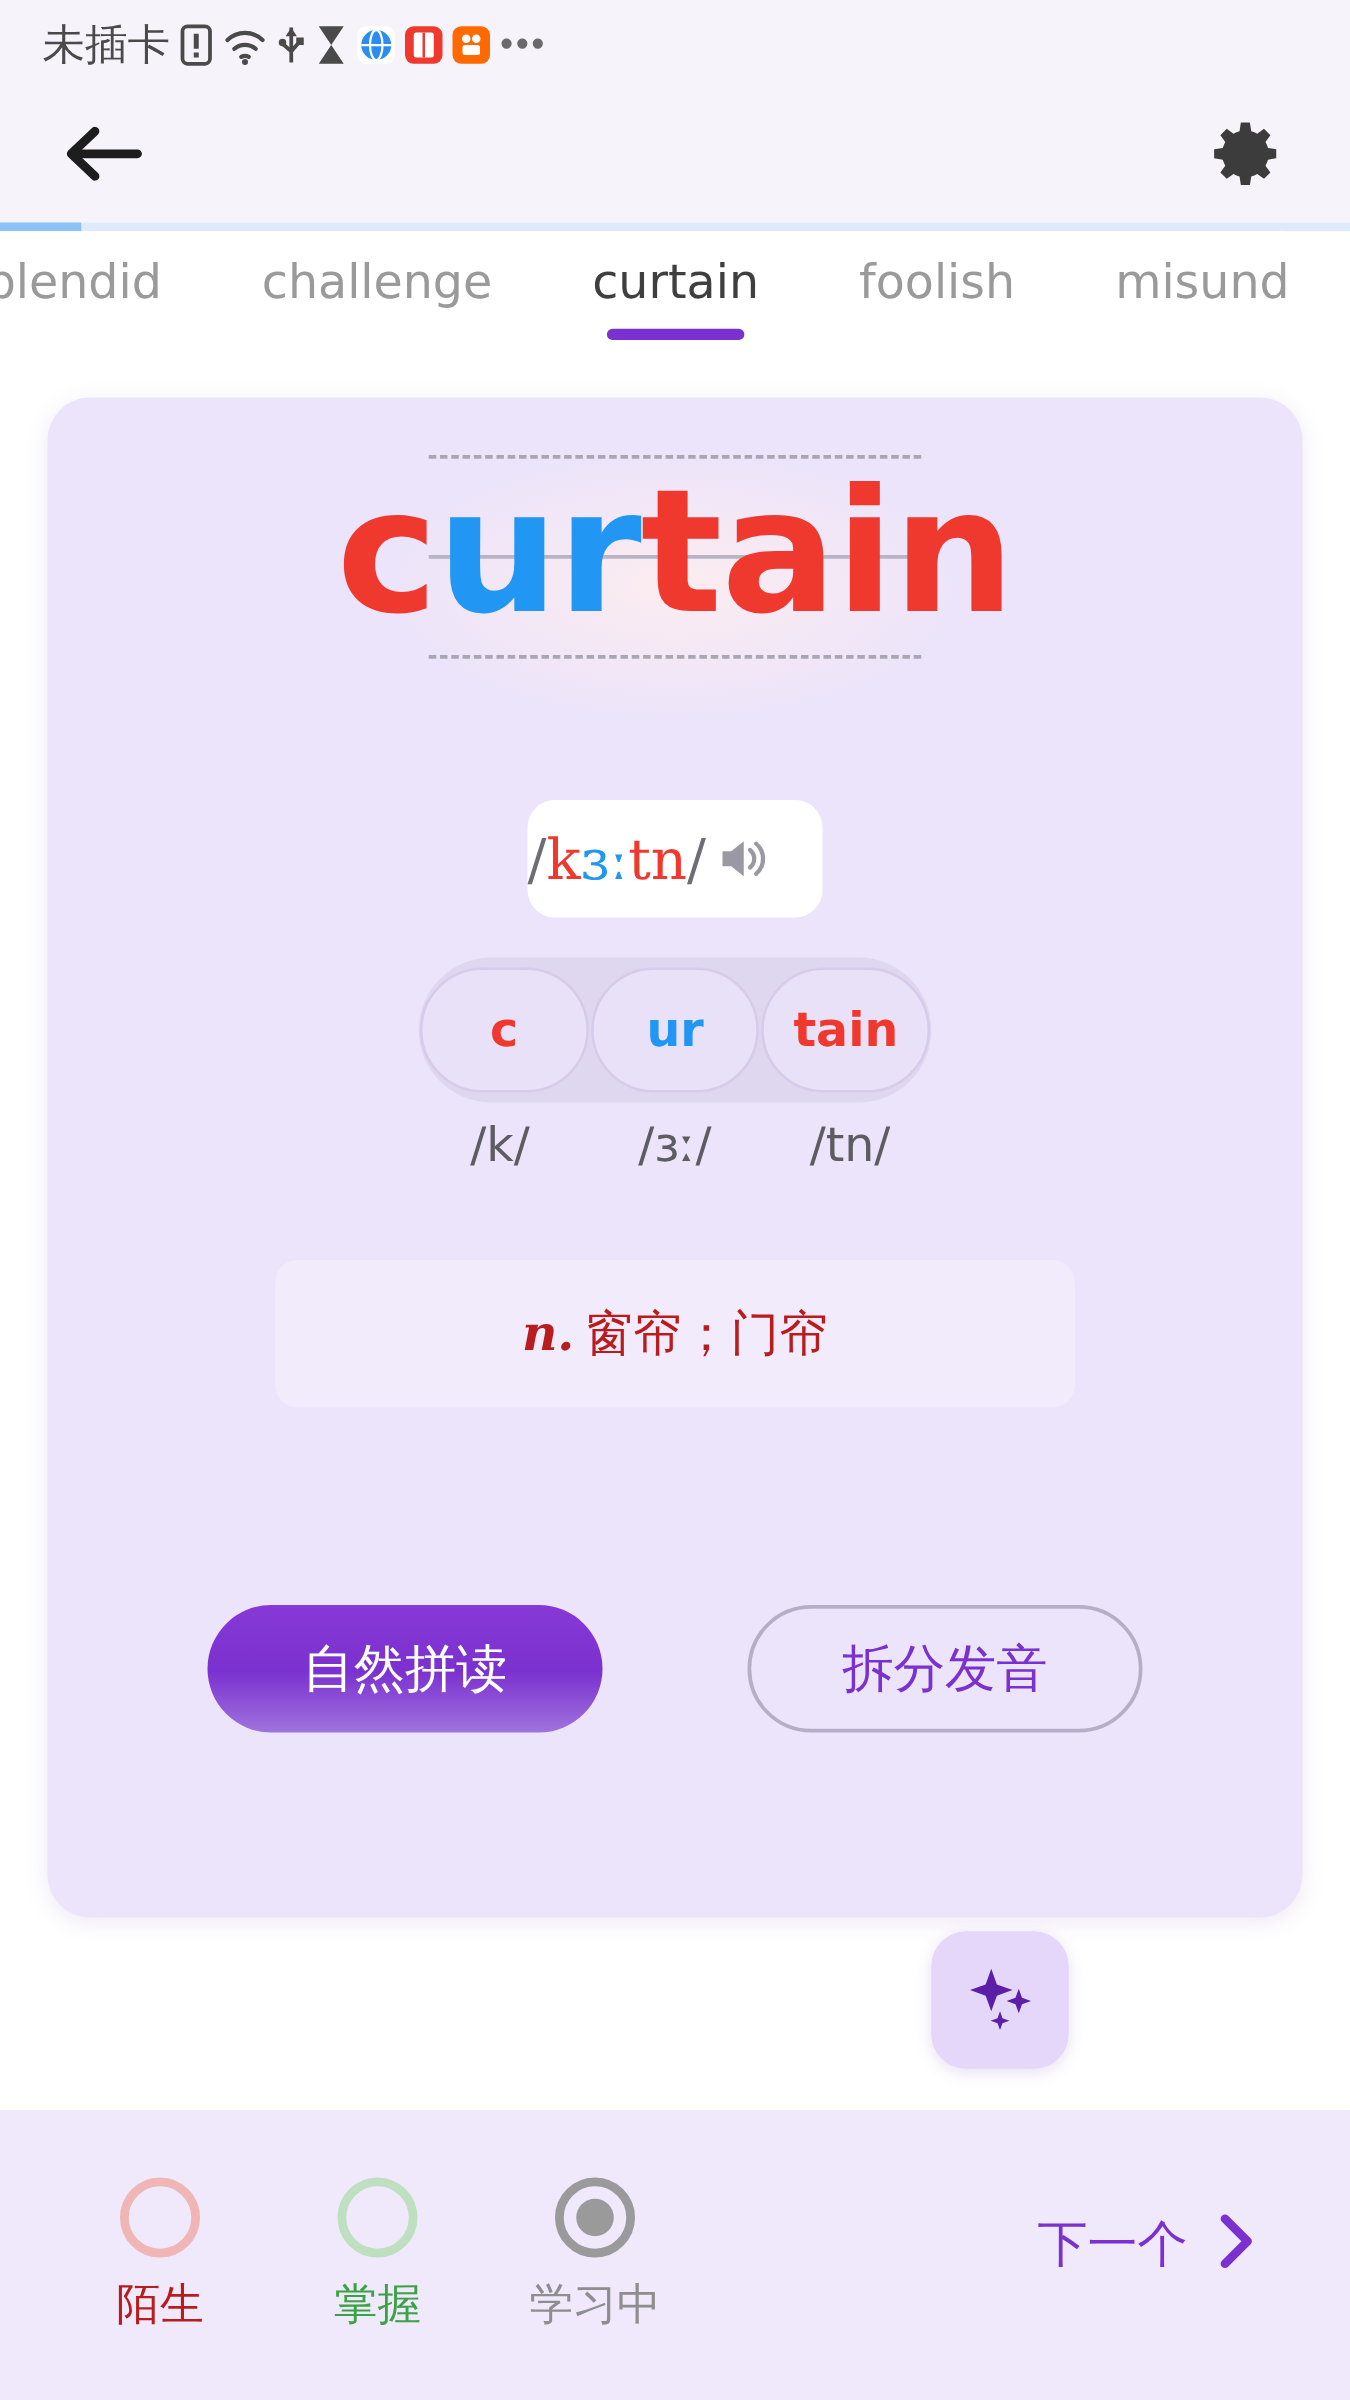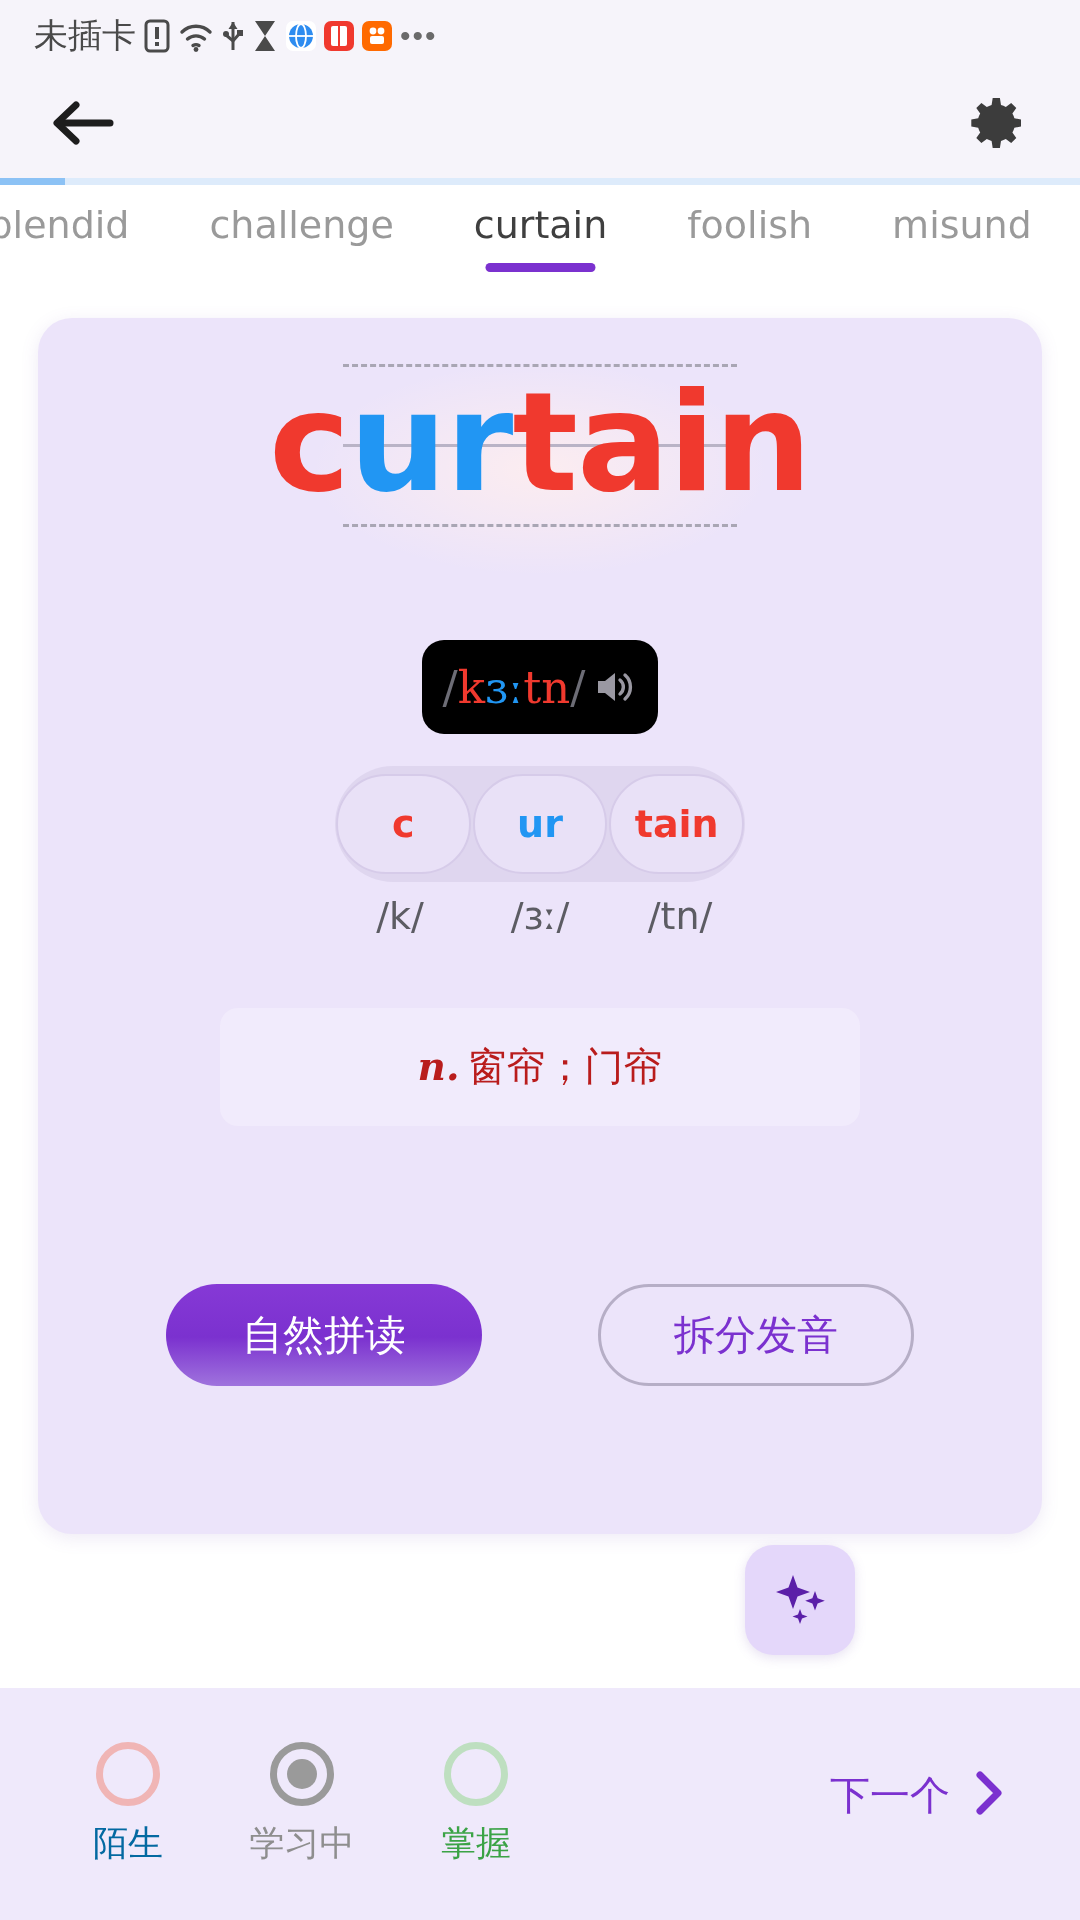--- a/index.html
+++ b/index.html
@@ -141,23 +141,23 @@
     font-family: "DejaVu Sans", sans-serif;
   }
   .word span { display: inline; }
 
   
   .phonetic-pill {
     position: absolute;
     left: 50%; transform: translateX(-50%);
     top: 322px;
     width: 236px; height: 94px;
-    background: #000000;
+    background: #ffffff;
     border-radius: 22px;
-    display: flex; align-items: center; justify-content: center;
+    display: flex; align-items: center; 
     gap: 6px;
     cursor: pointer;
   }
   .phonetic {
     font-size: 45px;
     font-family: "DejaVu Serif", "Liberation Serif", serif;
     white-space: nowrap;
   }
   .phonetic .slash { color: #6d6d76; }
   .spk { margin-left: 2px; display:inline-flex; }
@@ -285,21 +285,21 @@
     border: 7px solid #f0b5b5;
     display: flex; align-items: center; justify-content: center;
   }
   .ring.gray { border-color: #9a9a9a; }
   .ring.green { border-color: #bedfc0; }
   .ring .dot {
     width: 30px; height: 30px; border-radius: 50%;
     background: #9a9a9a;
   }
   .status-label { font-size: 35px; font-family: "DejaVu Sans", sans-serif; }
-  .lbl-red { color: #0369a1; }
+  .lbl-red { color: #b91c1c; }
   .lbl-gray { color: #8e8e8e; }
   .lbl-green { color: #3ba346; }
 
   .next-btn {
     margin-left: auto; margin-right: 72px;
     display: flex; align-items: center; gap: 18px;
     color: #7b31cf; cursor: pointer;
     margin-top: -18px;
   }
   .next-label { font-size: 40px; font-family: "DejaVu Sans", sans-serif; }
@@ -465,29 +465,29 @@
     </span>
   </div>
 
   <div class="bottombar">
     <div class="status-group" id="status-group">
         <div class="status-item">
           <div class="ring "></div>
           <div class="status-label lbl-red">陌生</div>
         </div>
         <div class="status-item">
+          <div class="ring green"></div>
+          <div class="status-label lbl-green">掌握</div>
+        </div>
+        <div class="status-item">
           <div class="ring gray">
             <div class="dot"></div>
           </div>
           <div class="status-label lbl-gray">学习中</div>
         </div>
-        <div class="status-item">
-          <div class="ring green"></div>
-          <div class="status-label lbl-green">掌握</div>
-        </div>
       </div>
     <div class="next-btn">
       <span class="next-label">下一个</span>
       <span>
         <svg width="40" height="52" viewBox="0 0 40 52">
             <path d="M12 8 L30 26 L12 44" fill="none" stroke="#7b31cf" stroke-width="7" stroke-linecap="round" stroke-linejoin="round"></path>
           </svg>
       </span>
     </div>
   </div>

